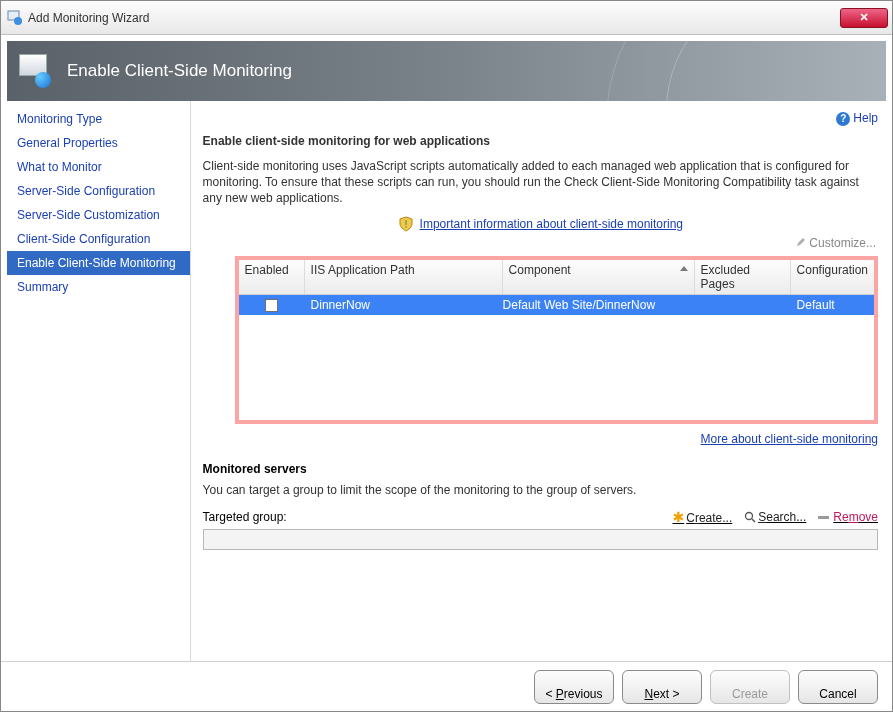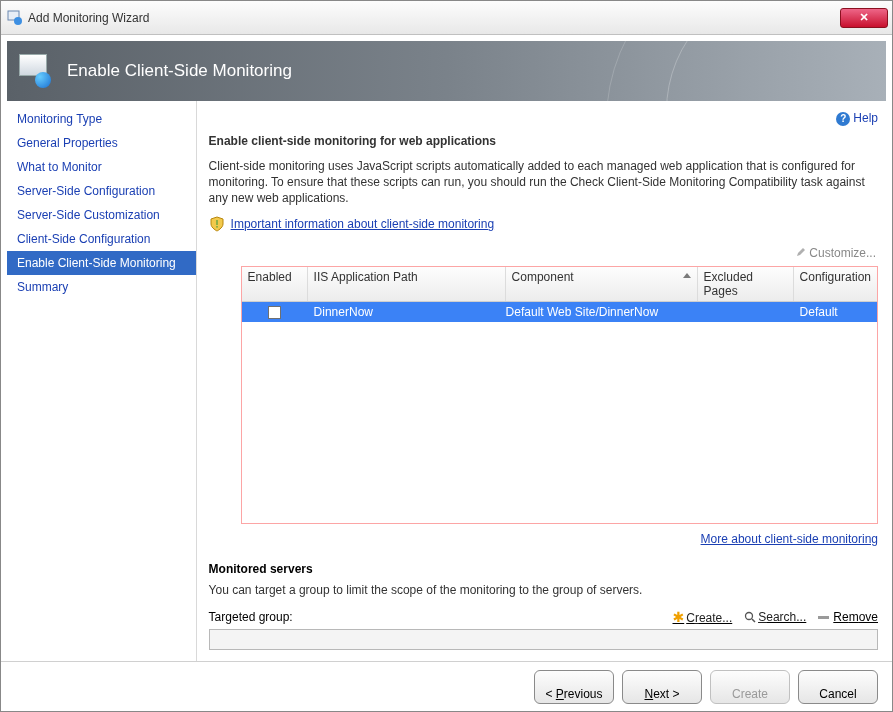--- a/index.html
+++ b/index.html
@@ -29,29 +29,29 @@
 
 .main { flex: 1; padding: 8px 14px 0 12px; position: relative; }
 
 .help-row { text-align: right; padding: 2px 0 8px; }
 .help-link { color: #1a3fb3; cursor: pointer; }
 .help-icon { display:inline-block; width:14px; height:14px; border-radius:50%; background:#2f7ad1; color:#fff; text-align:center; line-height:14px; font-size:10px; font-weight:bold; margin-right:3px; vertical-align:middle; }
 
 .section-heading { font-weight: bold; color: #333; margin-bottom: 10px; font-size: 12px; }
 .desc-text { color: #333; margin-bottom: 10px; line-height: 1.35; }
 
-.warn-row { display:flex; align-items:center; margin-bottom:10px; }
+.warn-row { display:flex; align-items:center; margin-bottom:0;justify-content:center; }
 .warn-icon { width:16px; height:16px; margin-right:6px; }
 .link { color: #1a3fb3; text-decoration: underline; cursor: pointer; }
 
 .customize-row { text-align: right; padding: 4px 2px 6px; color:#888; }
 .pencil-icon { display:inline-block; width:10px; height:10px; margin-right:3px; }
 
 
-.grid { border: 1px solid #fca5a5; background:#fff; height: 258px; margin-left: 32px; }
+.grid { border: 4px solid #fca5a5; background:#fff; height: 168px; margin-left: 32px; }
 .grid-header { display:flex; background: linear-gradient(#fdfdfd,#ececec); border-bottom:1px solid #cfcfcf; }
 .gh { padding:3px 6px; border-right:1px solid #dcdcdc; color:#333; position:relative; }
 .gh-enabled { width: 66px; }
 .gh-comp { width: 192px; }
 .gh-iis { width: 198px; }
 .gh-excl { width: 96px; }
 .gh-conf { flex:1; border-right:none; }
 .sort-tri { position:absolute; right:6px; top:6px; width:0; height:0; border-left:4px solid transparent; border-right:4px solid transparent; border-bottom:5px solid #7a7a7a; }
 
 .grid-row { display:flex; background:#3b82f6; color:#fff; height:20px; align-items:center; }
@@ -64,21 +64,21 @@
 .chk { width:13px; height:13px; background:#fff; border:1px solid #707070; }
 
 .more-link-row { margin-top:8px;text-align:right; }
 
 .mon-heading { font-weight:bold; margin-top:16px; margin-bottom:6px; }
 .tgt-row { display:flex; align-items:center; margin-top:6px; }
 .tgt-label { flex:0 0 auto; margin-right:8px; }
 .action-btns { margin-left:auto; display:flex; gap:12px; align-items:center;text-decoration:underline; }
 .action-link { color:#222; cursor:pointer; }
 .action-link u { text-decoration: underline; }
-.action-link.disabled { color:#000000; cursor:default; }
+.action-link.disabled { color:#be185d; cursor:default; }
 .star-icon { color:#f0a000; font-size:14px; margin-right:2px; }
 .search-icon { display:inline-block; width:12px; height:12px; margin-right:2px; vertical-align:middle; }
 .minus-icon { display:inline-block; width:11px; height:3px; background:#9a9a9a; margin-right:4px; vertical-align:middle; }
 .tgt-input { width:100%; height:21px; border:1px solid #b8b8b8; background:#f4f4f4; margin-top:4px; padding:2px 4px; }
 
 
 .footer { position:absolute; bottom:0; left:0; right:0; height:50px; border-top:1px solid #d0d0d0; display:flex; align-items:center; justify-content:flex-end; padding:0 14px; gap:8px; background:#fff; }
 .btn { min-width:80px; height:23px; background:linear-gradient(#fdfdfd,#e6e6e6); border:1px solid #8a8a8a; border-radius:6px; font-size:12px; cursor:pointer; padding:16px 10px; }
 .btn:disabled { color:#9a9a9a; border-color:#c0c0c0; cursor:default; }
 </style>

